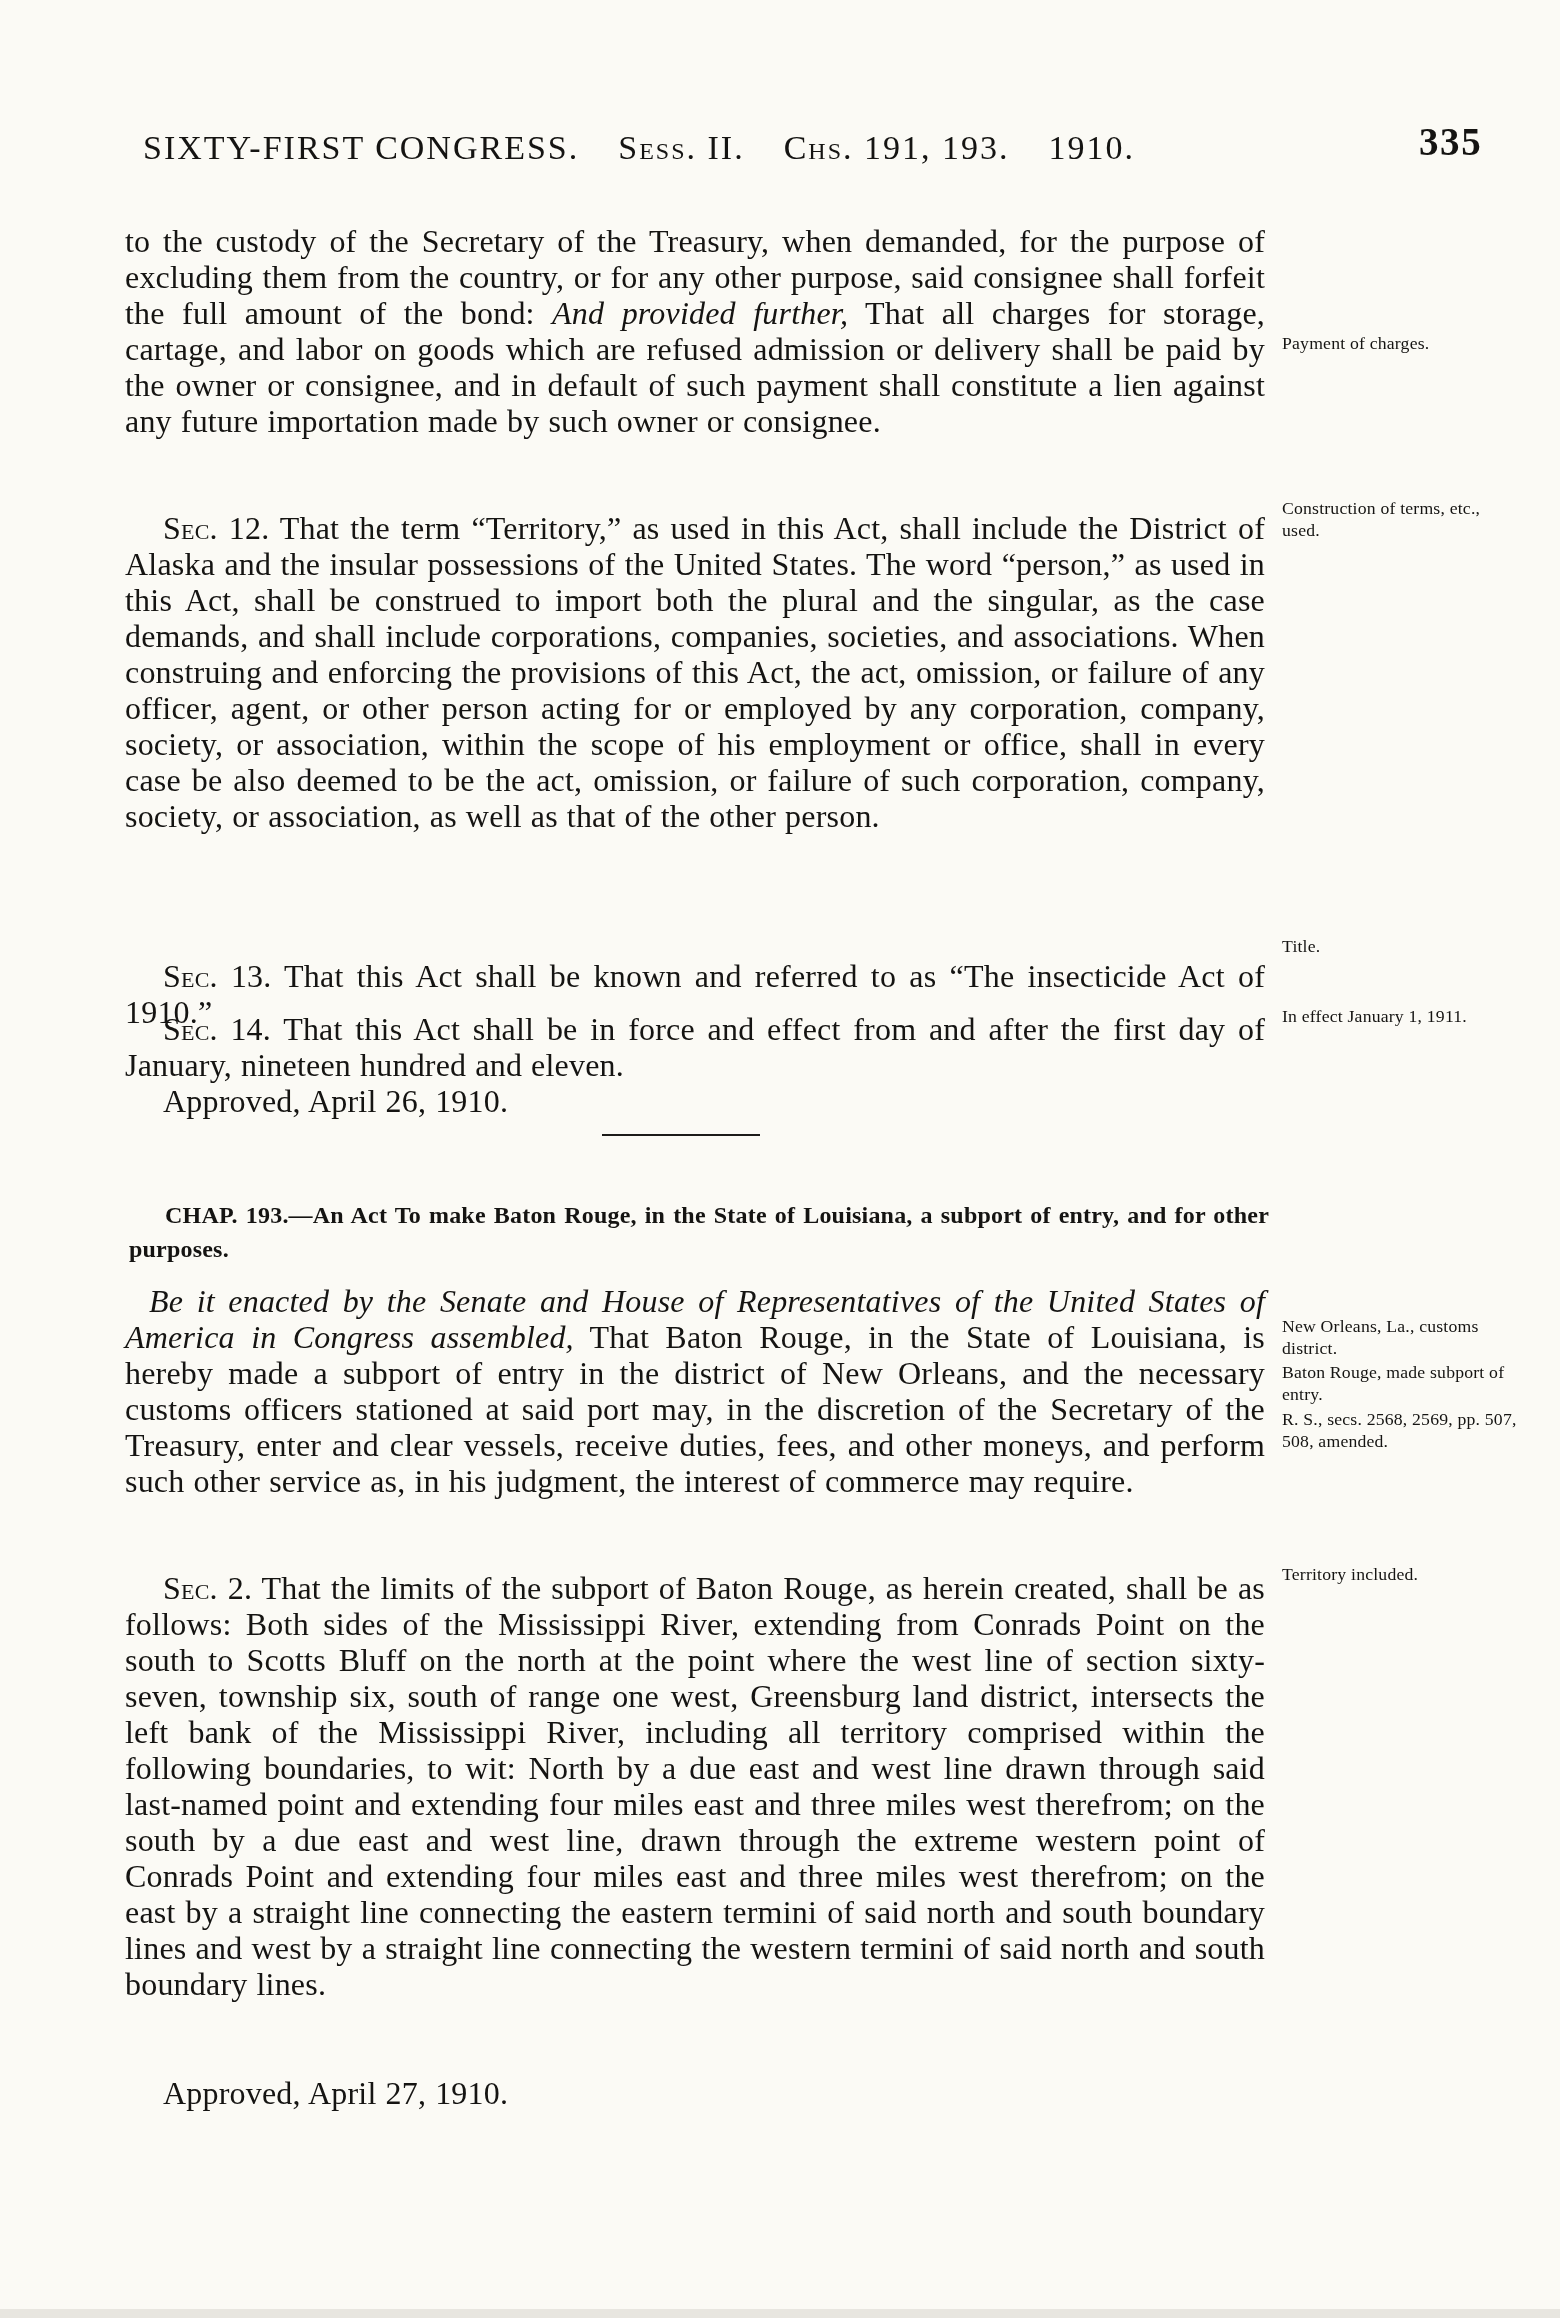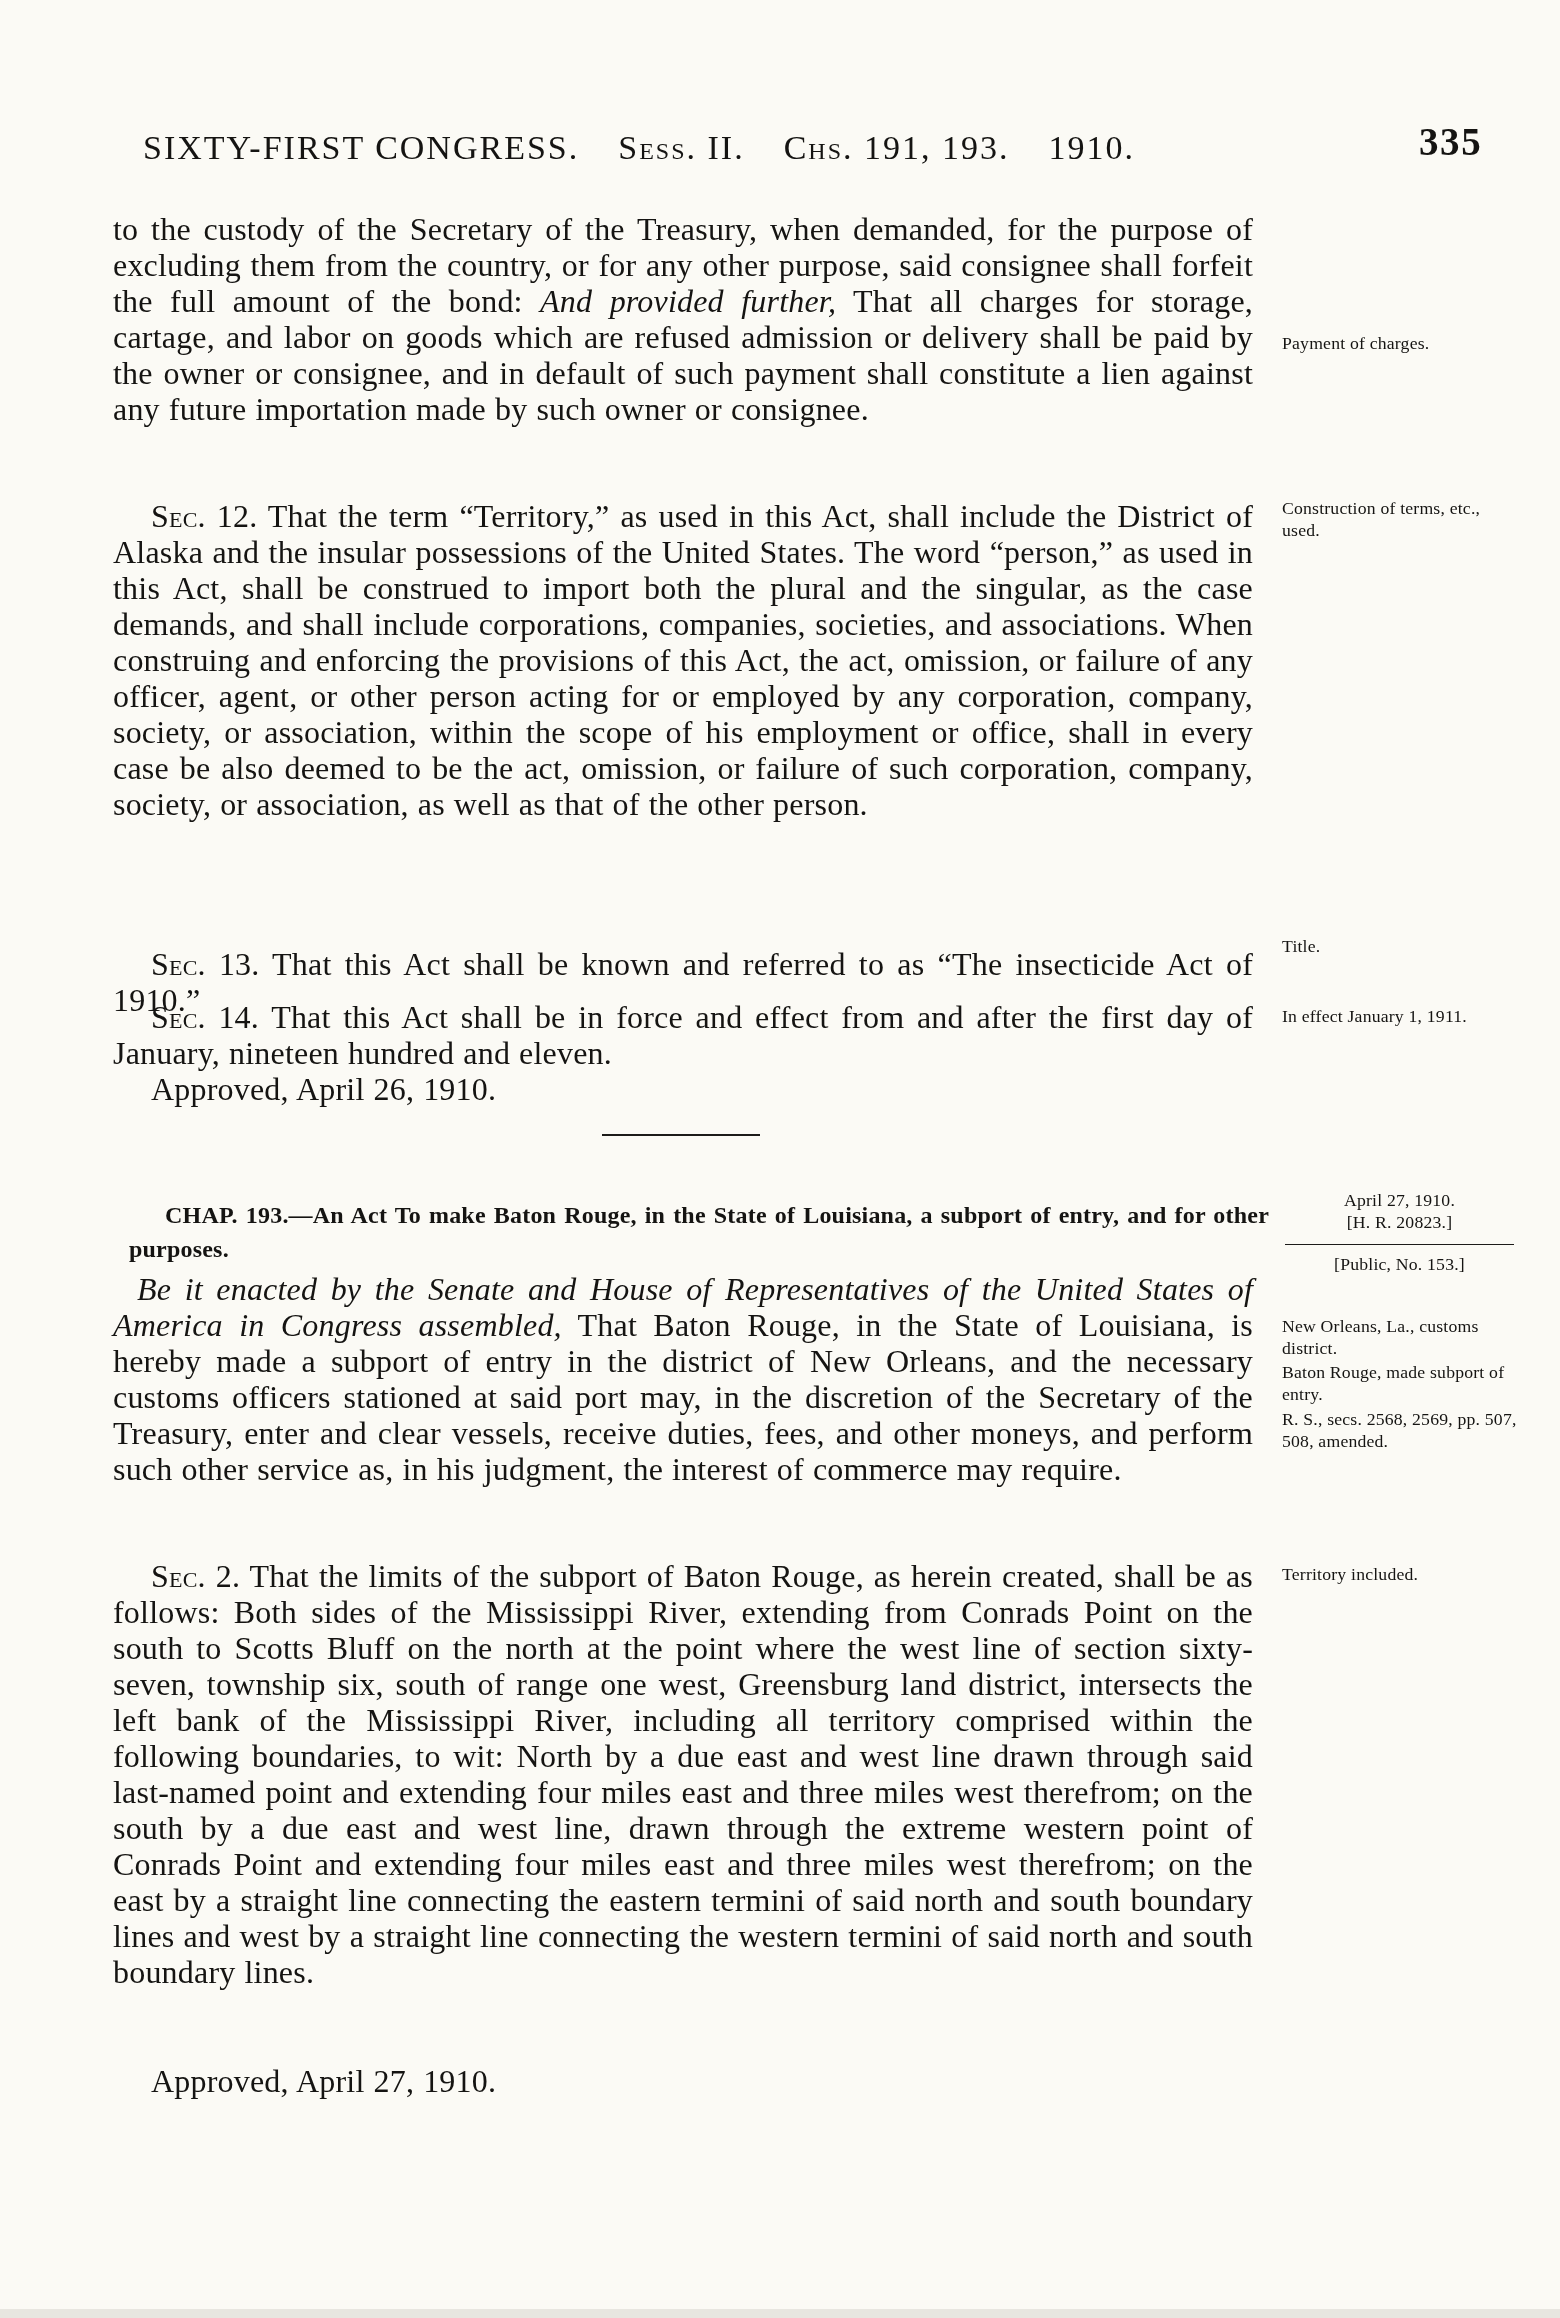--- a/index.html
+++ b/index.html
@@ -18,21 +18,21 @@
     display:flex; gap:39px; align-items:baseline;
     font-size:34px; letter-spacing:2px; white-space:nowrap;
   }
   .sc { font-variant:small-caps; }
   .pagenum {
     position:absolute; top:119px; left:1419px;
     font-size:39px; font-weight:700; letter-spacing:1.6px;
   }
   
   .blk {
-    position:absolute; left:113px; width:1140px; margin:0;
+    position:absolute; left:113px; width:1140px; margin:12px;
     font-size:32px; line-height:36px;
     text-align:justify; letter-spacing:0.2px; word-spacing:0.8px;
   }
   .indent { text-indent:38px; }
   .indent-sm { text-indent:24px; }
   .it { font-style:italic; }
   .p-bond  { top:211px; }
   .p-sec12 { top:498px; }
   .p-sec13 { top:946px; }
   .p-sec14 { top:999px; }
@@ -100,26 +100,20 @@
 
   <p class="blk indent p-sec2"><span class="sc">Sec. 2.</span><span> That the limits of the subport of Baton Rouge, as herein created, shall be as follows: Both sides of the Mississippi River, extending from Conrads Point on the south to Scotts Bluff on the north at the point where the west line of section sixty-seven, township six, south of range one west, Greensburg land district, intersects the left bank of the Mississippi River, including all territory comprised within the following boundaries, to wit: North by a due east and west line drawn through said last-named point and extending four miles east and three miles west therefrom; on the south by a due east and west line, drawn through the extreme western point of Conrads Point and extending four miles east and three miles west therefrom; on the east by a straight line connecting the eastern termini of said north and south boundary lines and west by a straight line connecting the western termini of said north and south boundary lines.</span></p>
 
   <p class="blk indent p-appr2">Approved, April 27, 1910.</p>
 
   <p class="note n-payment">Payment of charges.</p>
   <p class="note n-constr">Construction of terms, etc., used.</p>
   <p class="note n-title">Title.</p>
   <p class="note n-effect">In effect January 1, 1911.</p>
 
-  <div class="note n-dateblock">
-    <div>April 27, 1910.</div>
-    <div>[H. R. 20823.]</div>
-    <hr class="rule">
-    <div>[Public, No. 153.]</div>
-  </div>
 
   <p class="note n-neworleans">New Orleans, La., customs district.</p>
   <p class="note n-batonrouge">Baton Rouge, made subport of entry.</p>
   <p class="note n-rs">R. S., secs. 2568, 2569, pp. 507, 508, amended.</p>
   <p class="note n-terr">Territory included.</p>
 
 </div>
 
 
 </body></html>

